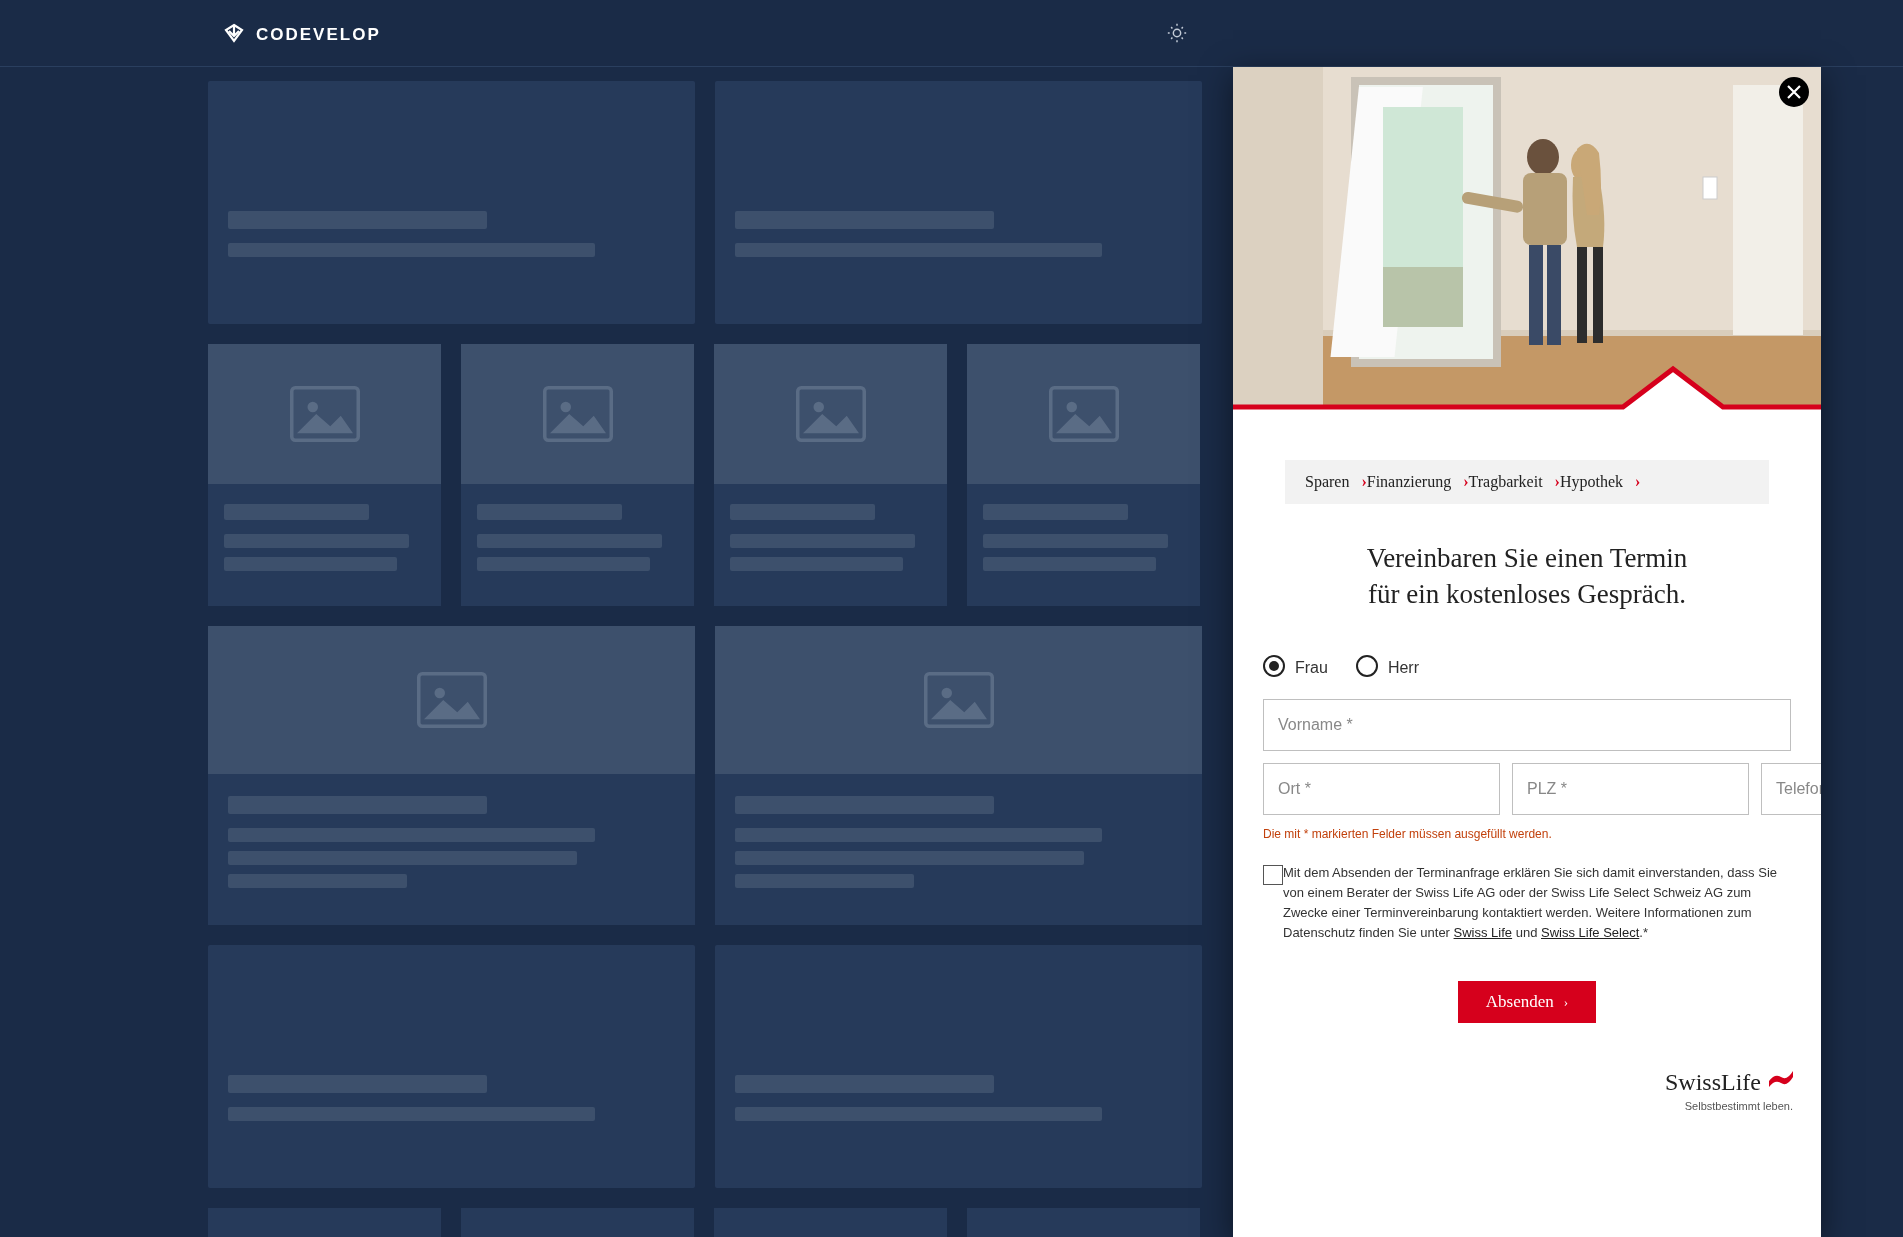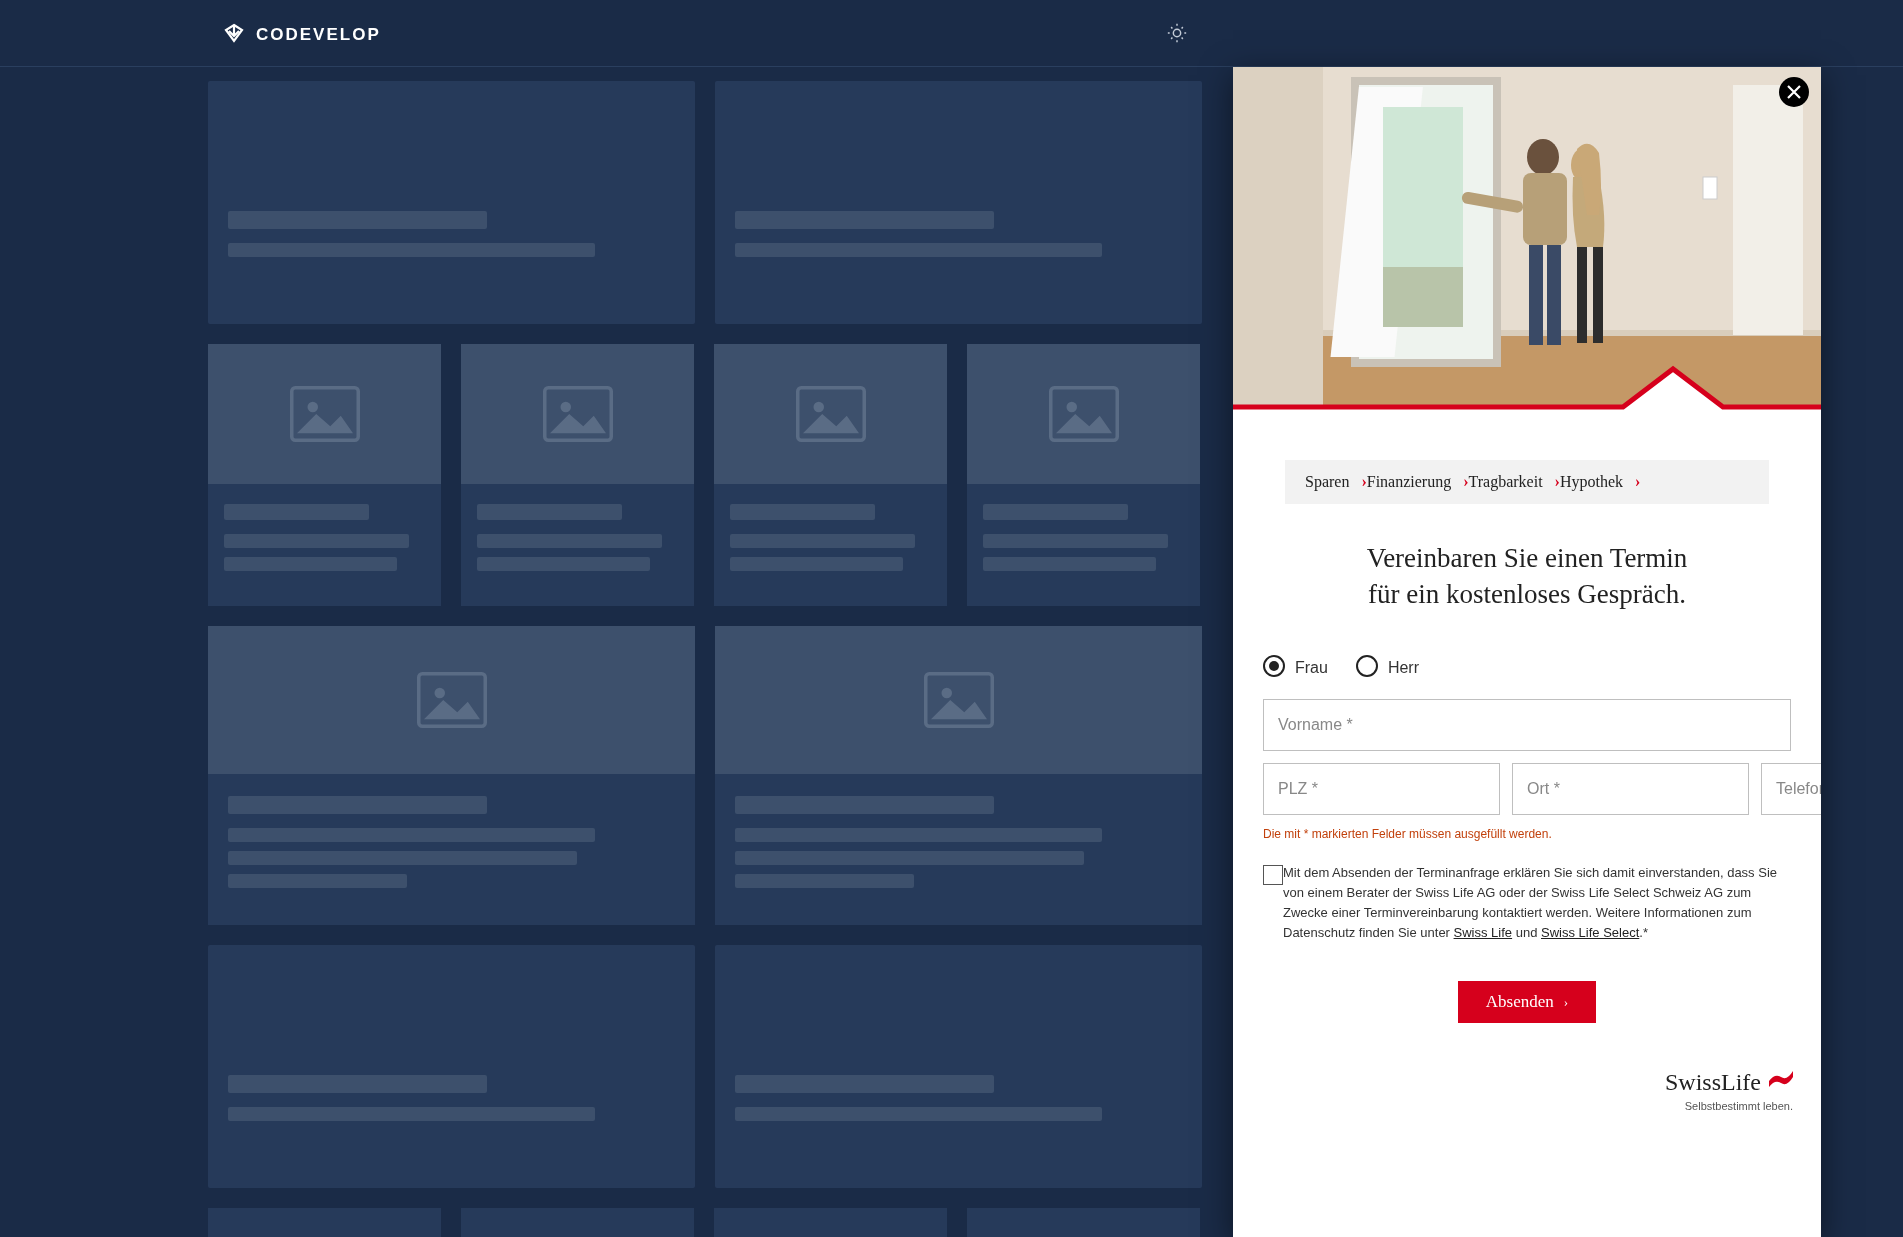--- a/index.html
+++ b/index.html
@@ -377,22 +377,22 @@
       <label class="radio">
         <span class="outer"></span>
         <span>Herr</span>
       </label>
     </div>
 
     <div class="frow">
       <input class="tin" placeholder="Vorname *" style="">
     </div>
     <div class="frow">
+      <input class="tin" placeholder="Ort *" style="">
       <input class="tin plz" placeholder="PLZ *" style="">
-      <input class="tin" placeholder="Ort *" style="">
       <input class="tin" placeholder="Telefon *" style="">
     </div>
     <div class="hint">Die mit * markierten Felder müssen ausgefüllt werden.</div>
 
     <div class="consent">
       <span class="box"></span>
       <span>
         <span>Mit dem Absenden der Terminanfrage erklären Sie sich damit einverstanden, dass Sie von einem Berater der Swiss Life AG oder der Swiss Life Select Schweiz AG zum Zwecke einer Terminvereinbarung kontaktiert werden. Weitere Informationen zum Datenschutz finden Sie unter </span><a href="#">Swiss Life</a><span> und </span><a href="#">Swiss Life Select</a><span>.*</span>
       </span>
     </div>

